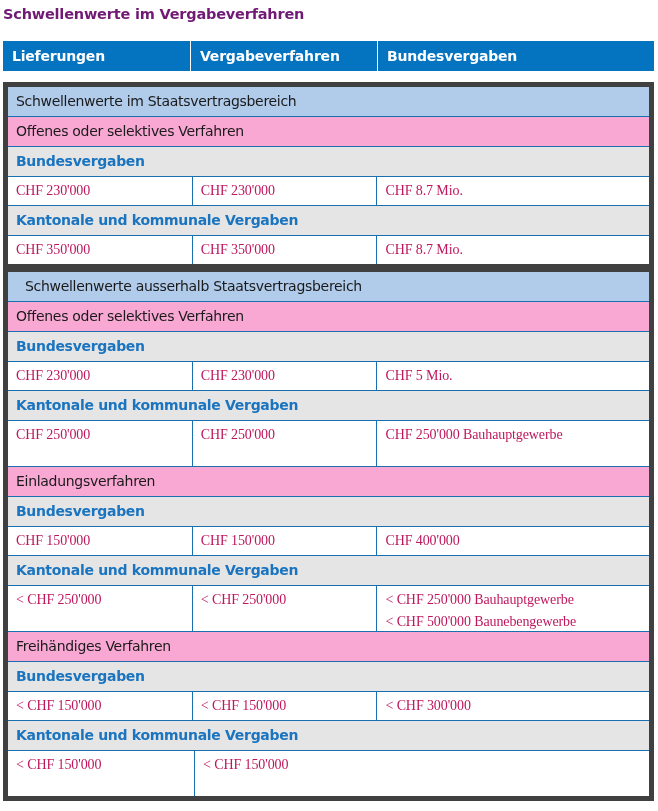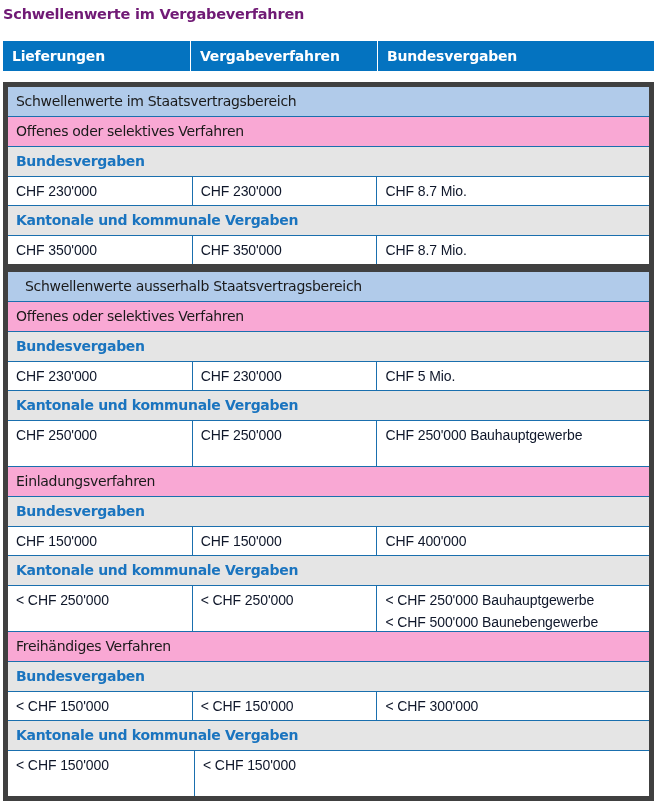--- a/index.html
+++ b/index.html
@@ -15,22 +15,22 @@
   .c1 { width: 187px; } .c2 { width: 187px; } .c3 { width: 277px; }
   .section { position: absolute; left: 3px; width: 651px; border: 5px solid #404040;
              box-sizing: border-box; }
   .row { display: flex; border-top: 1px solid #1a6fae; box-sizing: border-box; }
   .row:first-child { border-top: none; }
   .band { height: 29px; line-height: 28px; padding-left: 8px; font-size: 14px; color: #1a1a1a;
           letter-spacing: -0.3px; }
   .band.blue { background: #b1cbea; }
   .band.gray { background: #f9a8d4; }
   .band.sub { background: #e5e5e5; color: #1a74bf; font-weight: bold; letter-spacing: -0.3px; }
-  .cell { padding-left: 8px; font-size: 14px; color: #0f172a; line-height: 22px; padding-top: 3px;
-          box-sizing: border-box; font-family: Liberation Sans, sans-serif; letter-spacing: -0.1px; }
+  .cell { padding-left: 8px; font-size: 14px; color: #be185d; line-height: 22px; padding-top: 3px;
+          box-sizing: border-box; font-family: Liberation Serif, serif; letter-spacing: -0.1px; }
   .cell + .cell { border-left: 1px solid #1a6fae; }
   .cell.c1 { width: 186px; } .cell.c2 { width: 187px; } .cell.c3 { width: 276px; }
   .r1 { height: 29px; } .r2 { height: 46px; }
   .cell .ln { display: block; }
 </style>
 </head>
 <body>
 
 <div class="title">Schwellenwerte im Vergabeverfahren</div>
 

